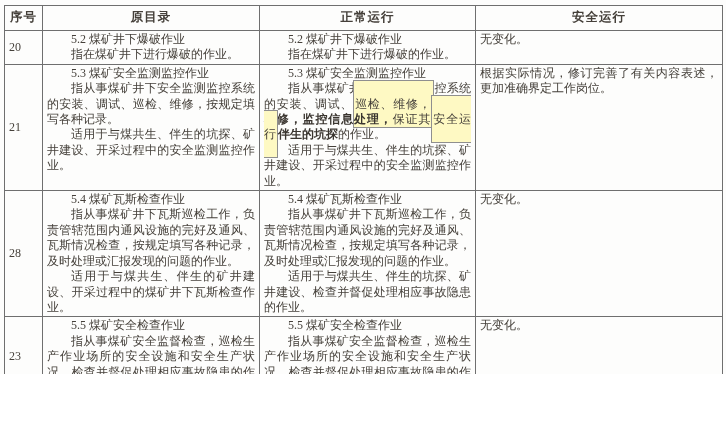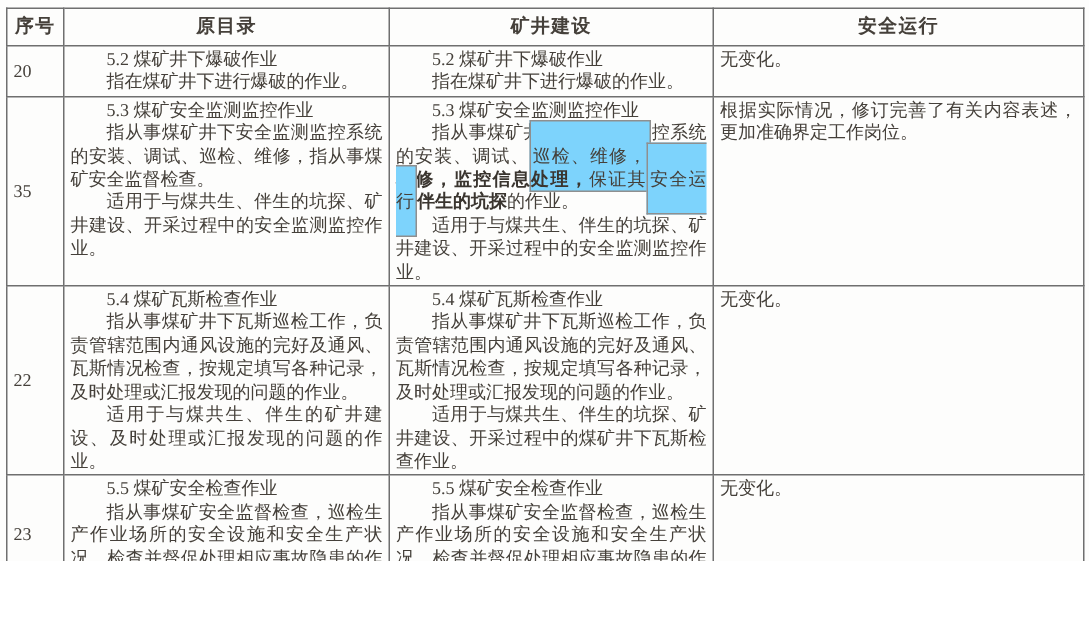--- a/index.html
+++ b/index.html
@@ -45,86 +45,86 @@
     font-size: 12px;
   }
   p.para {
     margin: 0;
     padding: 0;
     text-align: justify;
   }
   p.para.ind { text-indent: 2em; }
   span.bold { font-weight: bold; color: #3a352f; }
   span.box {
-    background: #7dd3fc;
+    background: #fef9c3;
     border: 1px solid #8f8f8f;
     padding: 16px 1px;
   }
 </style>
 </head>
 <body>
 
 <div class="doc">
   <table class="cmp">
     <colgroup>
       <col style="width:38px">
       <col style="width:217px">
       <col style="width:216px">
       <col style="width:247px">
     </colgroup>
     <thead>
       <tr>
         <th>序号</th>
         <th>原目录</th>
-        <th>矿井建设</th>
+        <th>正常运行</th>
         <th>安全运行</th>
       </tr>
     </thead>
     <tbody>
       <tr>
         <td class="num-cell">20</td>
         <td>
             <p class="para ind"><span>5.2 煤矿井下爆破作业</span></p>
             <p class="para ind"><span>指在煤矿井下进行爆破的作业。</span></p>
           </td>
         <td>
             <p class="para ind"><span>5.2 煤矿井下爆破作业</span></p>
             <p class="para ind"><span>指在煤矿井下进行爆破的作业。</span></p>
           </td>
         <td>
             <p class="para"><span>无变化。</span></p>
           </td>
       </tr>
       <tr>
-        <td class="num-cell">35</td>
+        <td class="num-cell">21</td>
         <td>
             <p class="para ind"><span>5.3 煤矿安全监测监控作业</span></p>
-            <p class="para ind"><span>指从事煤矿井下安全监测监控系统的安装、调试、巡检、维修，指从事煤矿安全监督检查。</span></p>
+            <p class="para ind"><span>指从事煤矿井下安全监测监控系统的安装、调试、巡检、维修，按规定填写各种记录。</span></p>
             <p class="para ind"><span>适用于与煤共生、伴生的坑探、矿井建设、开采过程中的安全监测监控作业。</span></p>
           </td>
         <td>
             <p class="para ind"><span>5.3 煤矿安全监测监控作业</span></p>
             <p class="para ind"><span>指从事煤矿井下安全监测监控系统的安装、调试、</span><span class="box">巡检、维修，</span><span class="bold">维护和检修，监控信息处理，</span><span>保证其</span><span class="box">安全运行</span><span class="bold">伴生的坑探</span><span>的作业。</span></p>
             <p class="para ind"><span>适用于与煤共生、伴生的坑探、矿井建设、开采过程中的安全监测监控作业。</span></p>
           </td>
         <td>
             <p class="para"><span>根据实际情况，修订完善了有关内容表述，更加准确界定工作岗位。</span></p>
           </td>
       </tr>
       <tr>
-        <td class="num-cell">22</td>
+        <td class="num-cell">28</td>
         <td>
             <p class="para ind"><span>5.4 煤矿瓦斯检查作业</span></p>
             <p class="para ind"><span>指从事煤矿井下瓦斯巡检工作，负责管辖范围内通风设施的完好及通风、瓦斯情况检查，按规定填写各种记录，及时处理或汇报发现的问题的作业。</span></p>
-            <p class="para ind"><span>适用于与煤共生、伴生的矿井建设、及时处理或汇报发现的问题的作业。</span></p>
+            <p class="para ind"><span>适用于与煤共生、伴生的矿井建设、开采过程中的煤矿井下瓦斯检查作业。</span></p>
           </td>
         <td>
             <p class="para ind"><span>5.4 煤矿瓦斯检查作业</span></p>
             <p class="para ind"><span>指从事煤矿井下瓦斯巡检工作，负责管辖范围内通风设施的完好及通风、瓦斯情况检查，按规定填写各种记录，及时处理或汇报发现的问题的作业。</span></p>
-            <p class="para ind"><span>适用于与煤共生、伴生的坑探、矿井建设、开采过程中的煤矿井下瓦斯检查作业。</span></p>
+            <p class="para ind"><span>适用于与煤共生、伴生的坑探、矿井建设、检查并督促处理相应事故隐患的作业。</span></p>
           </td>
         <td>
             <p class="para"><span>无变化。</span></p>
           </td>
       </tr>
       <tr>
         <td class="num-cell">23</td>
         <td>
             <p class="para ind"><span>5.5 煤矿安全检查作业</span></p>
             <p class="para ind"><span>指从事煤矿安全监督检查，巡检生产作业场所的安全设施和安全生产状况，检查并督促处理相应事故隐患的作业。</span></p>

